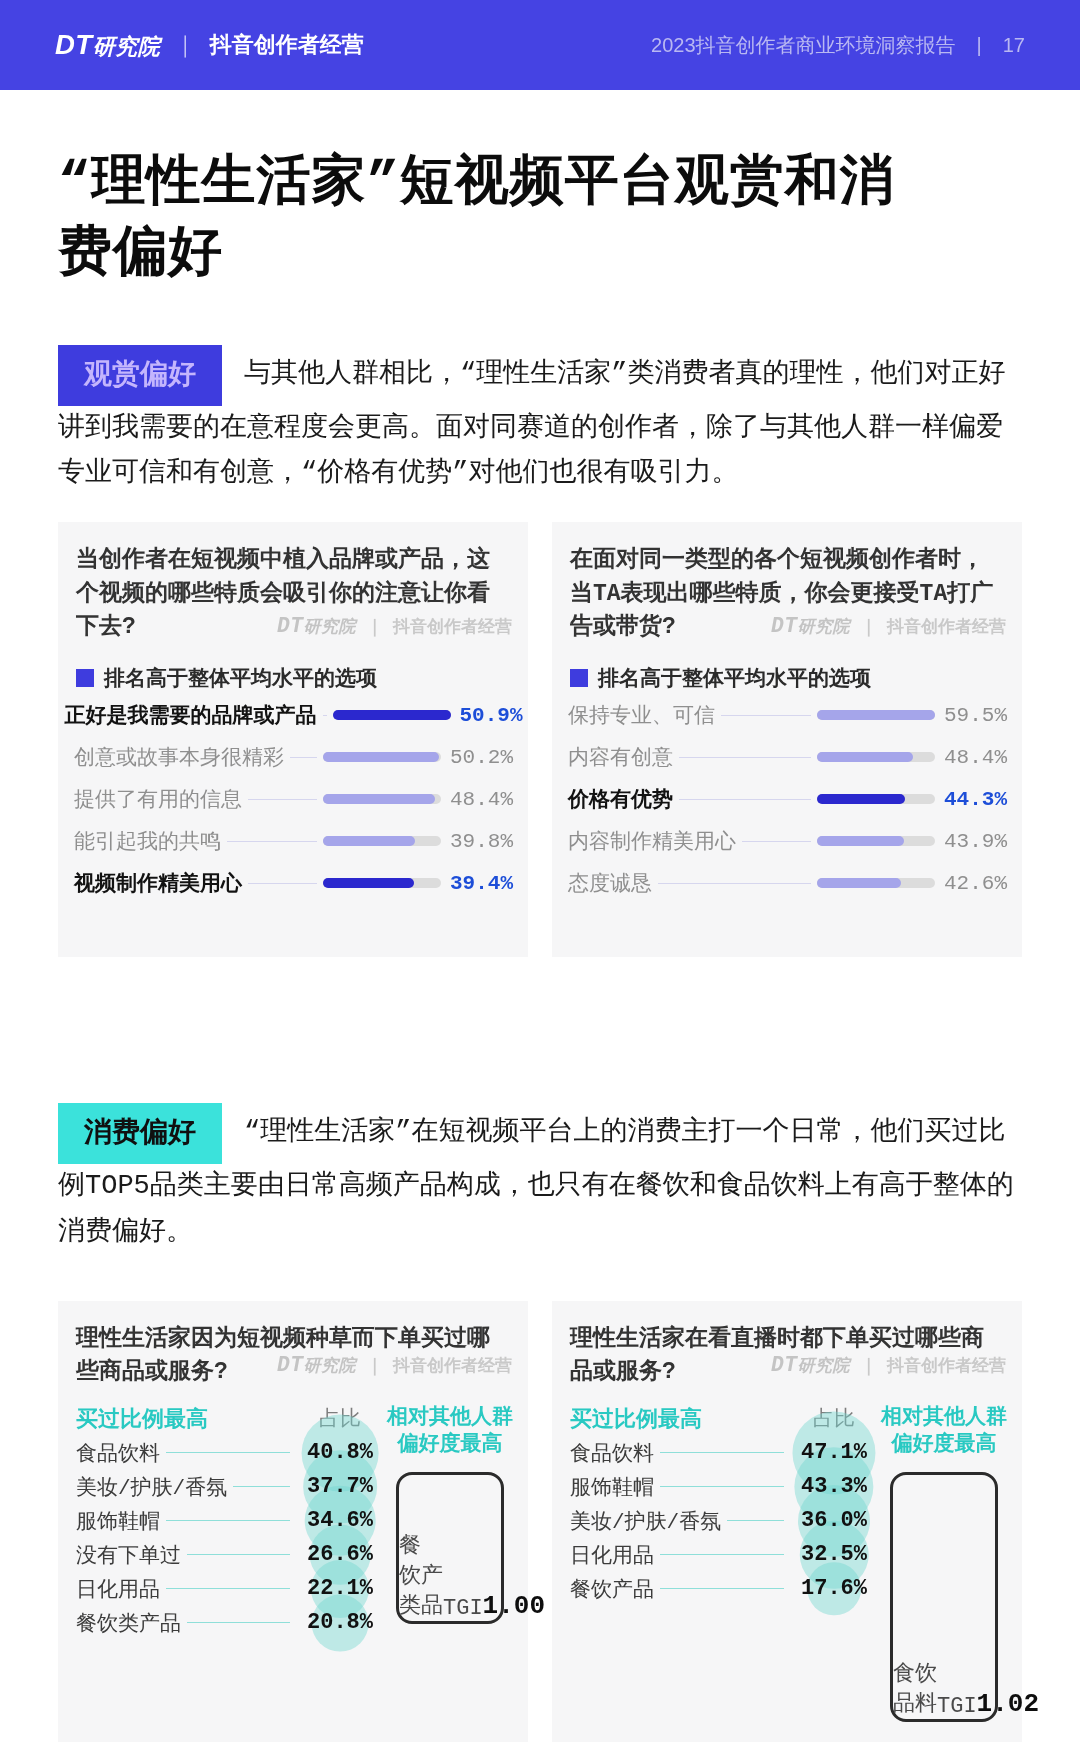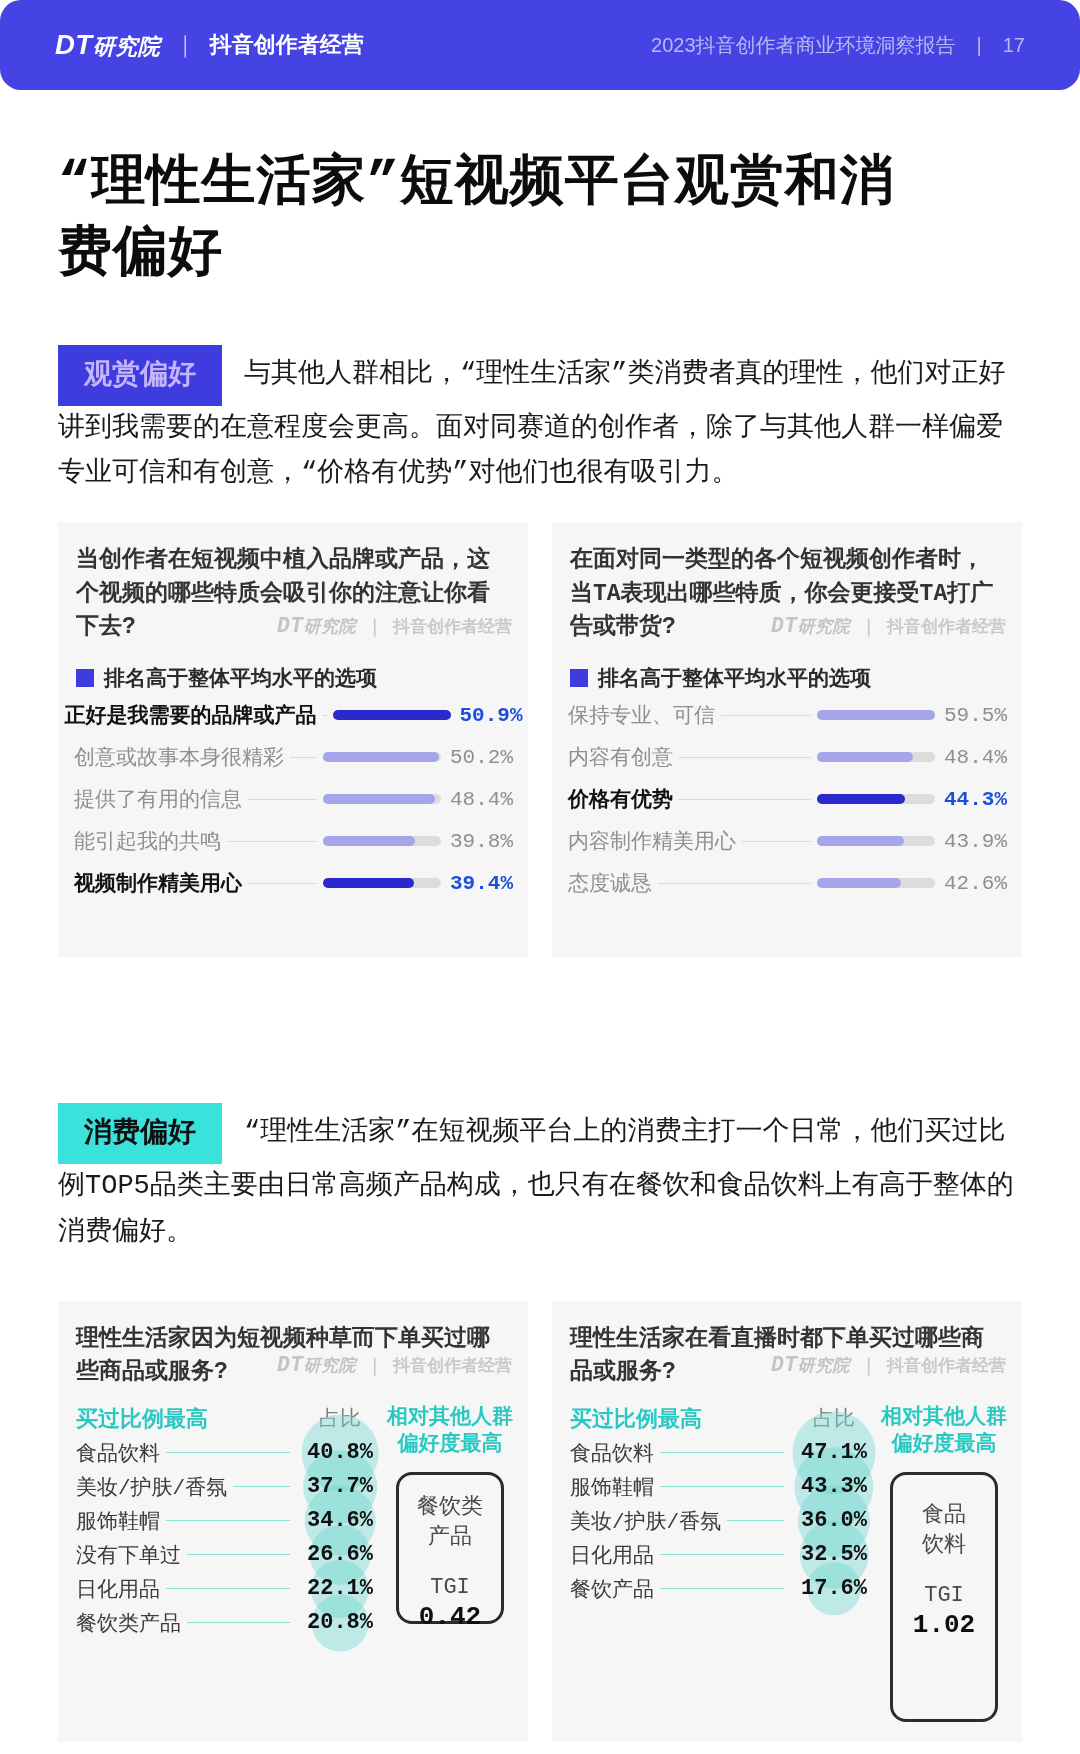--- a/index.html
+++ b/index.html
@@ -1,20 +1,20 @@
 <!DOCTYPE html>
 <html style="--header_blue: #4543E3; --badge_blue: #3E3CDE; --bar_dark: #2B28CE; --bar_light: #A5A5EA; --badge_cyan: #3BE2DB; --teal_text: #29C9C2; --bubble_teal: #8FDFD9; --bubble_fill: rgba(111,214,207,0.42);"><head>
 <meta charset="utf-8">
 <style>
   * { margin:0; padding:0; box-sizing:border-box; }
   body { background:#e8e8e8; font-family:"Liberation Sans","DejaVu Sans",sans-serif; }
   .page { width:1080px; height:1754px; margin:0 auto; background:#ffffff; overflow:hidden; }
 
   
-  .topbar { height:90px; background:var(--header_blue); display:flex; align-items:center; justify-content:space-between; padding:0 55px;border-radius:21px; }
+  .topbar { height:90px; background:var(--header_blue); display:flex; align-items:center; justify-content:space-between; padding:0 55px; }
   .topbar-left { display:flex; align-items:center; color:#ffffff; font-weight:700; font-size:22px; }
   .dt-logo { font-style:italic; font-weight:900; letter-spacing:.5px; }
   .dt-logo .dt { font-size:1.25em; }
   .tb-div { margin:0 14px; font-weight:400; opacity:.75; }
   .topbar-right { display:flex; align-items:center; color:#b9b8f2; font-size:20px; font-weight:500;gap:7px; }
   .topbar-right .tb-div { opacity:1; }
 
   .content { width:964px; margin:0 auto;font-family:Liberation Mono, monospace; }
 
   h1 { margin-top:58px; font-size:54px; line-height:1.32; font-weight:900; color:#0c0c0c; max-width:860px; letter-spacing:1px; }
@@ -55,21 +55,21 @@
   .bc-head-top { flex:1; font-size:22px; font-weight:800; color:var(--teal_text); }
   .bc-head-share { width:88px; font-size:21px; color:#7d7d7d; text-align:center; }
   .brow { display:flex; align-items:center; height:34px; }
   .blabel { font-size:21px; color:#3c3c3c; white-space:nowrap; }
   .bline { flex:1; min-width:6px; border-top:1px solid var(--bubble_teal); margin:0 6px; }
   .bwrap { width:88px; position:relative; display:flex; align-items:center; justify-content:center; flex:none; }
   .bubble { position:absolute; left:50%; top:50%; transform:translate(-50%,-50%); background:var(--bubble_fill); border-radius:50%; z-index:0; }
   .bval { position:relative; z-index:1; font-size:22px; font-weight:700; color:#111111; }
   .bc-right { width:132px; display:flex; flex-direction:column; align-items:center; flex:none; }
   .bc-right-head { font-size:21px; font-weight:800; color:var(--teal_text); text-align:center; line-height:1.3; }
-  .tgi-box { margin-top:14px; width:108px; border:3px solid #2b2b2b; border-radius:16px; background:#f6f6f7; display:flex; flex-direction:column; align-items:center; padding-top:18px; }
+  .tgi-box { margin-top:14px; width:108px; border:3px solid #2b2b2b; border-radius:16px; background:#f6f6f7; display:flex; flex-direction:row; align-items:flex-end; padding-top:18px; }
   .tgi-box.short { height:152px; }
   .tgi-box.tall { height:250px; padding-top:26px; }
   .tgi-item { font-size:22px; color:#4a4a4a; line-height:1.35; }
   .tgi-metric { margin-top:22px; font-size:22px; color:#4a4a4a; }
   .tgi-value { margin-top:2px; font-size:26px; font-weight:800; color:#0e0e0e; }
 
   .gap-consumption { margin-top:146px; }
   .cards-bottom { margin-top:46px; }
 </style>
 </head>
@@ -262,21 +262,21 @@
                   <span class="bval">20.8%</span>
                 </span>
             </div>
           </div>
           <div class="bc-right">
             <div class="bc-right-head">相对其他人群偏好度最高</div>
             <div class="tgi-box short">
               <span class="tgi-item">餐饮类</span>
               <span class="tgi-item">产品</span>
               <span class="tgi-metric">TGI</span>
-              <span class="tgi-value">0.42</span>
+              <span class="tgi-value">1.00</span>
             </div>
           </div>
         </div>
       </section>
 
       <section class="card bottom">
         <div class="card-title">理性生活家在看直播时都下单买过哪些商品或服务?</div>
         <div class="watermark wm-bottom"><span class="dt-logo"><span class="dt">DT</span><span>研究院</span></span> <span>｜</span> <span>抖音创作者经营</span></div>
         <div class="bc-grid">
           <div class="bc-left">

